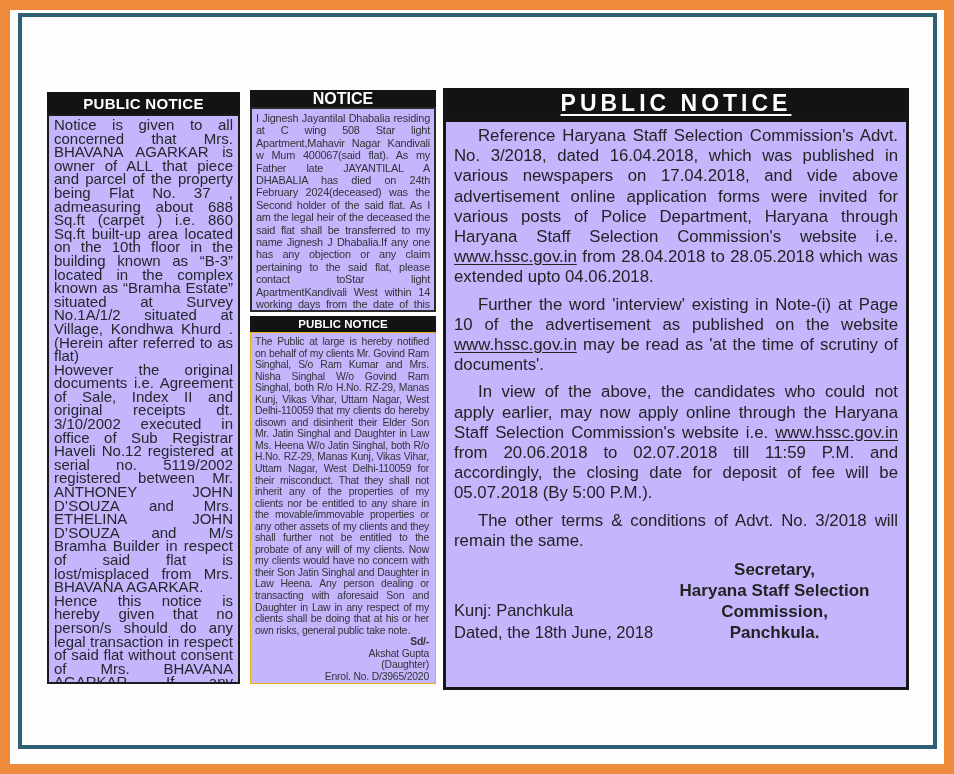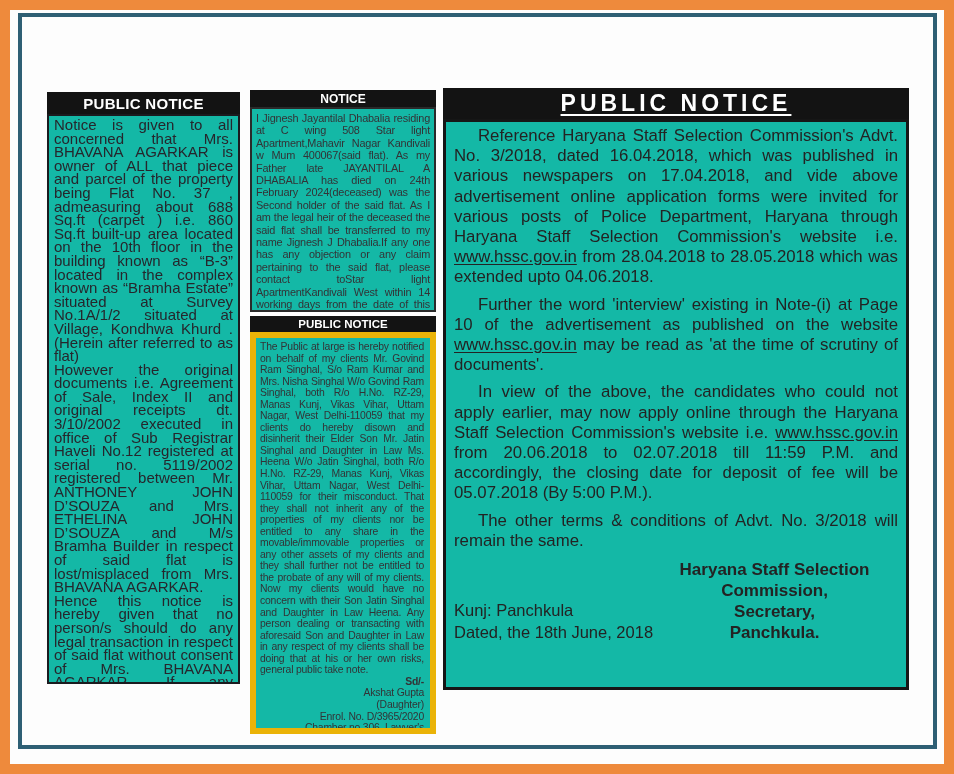--- a/index.html
+++ b/index.html
@@ -14,52 +14,52 @@
     position: absolute; inset: 0;
     border: 10px solid #ee8a3c;
     pointer-events: none;
   }
   .frame-teal {
     position: absolute; left: 18px; top: 13px; width: 919px; height: 736px;
     border: 4px solid #2e5f74;
     pointer-events: none;
   }
 
-  .notice { position: absolute; background: #14b8a6; }
+  .notice { position: absolute; background: #c4b5fd; }
 
   .bar {
     background: #131313; color: #ffffff; font-weight: bold;
     display: flex; align-items: center; justify-content: center;
     width: 100%;
   }
 
   
   .notice-left { left: 47px; top: 92px; width: 193px; }
   .notice-left .bar { height: 22px; font-size: 15px; letter-spacing: .3px; }
   .notice-left .nbody {
     border: 2px solid #1b1b1f; height: 570px; overflow: hidden;
     padding: 2px 5px 0 5px; color: #26262c;
     font-size: 15px; line-height: 13.6px; text-align: justify;
   }
   .notice-left .nbody p { text-align: justify; }
 
   
   .notice-mid-top { left: 250px; top: 90px; width: 186px; }
-  .notice-mid-top .bar { height: 17px; font-size: 12px; }
+  .notice-mid-top .bar { height: 17px; font-size: 16px; }
   .notice-mid-top .nbody {
     border: 2px solid #2a2a2a; height: 205px; overflow: hidden;
     padding: 3px 4px 0 4px; color: #333336;
     font-size: 10.9px; line-height: 12.4px; letter-spacing: -0.2px;
     text-align: justify;
   }
 
   .notice-mid-bottom { left: 250px; top: 316px; width: 186px; }
   .notice-mid-bottom .bar { height: 16px; font-size: 11.5px; }
   .notice-mid-bottom .nbody {
-    border: 6px solid #eab308; height: 402px; overflow: hidden;
+    border: 1px solid #eab308; height: 352px; overflow: hidden;
     padding: 3px 6px 0 4px; color: #333336;
     font-size: 10.4px; line-height: 11.55px; letter-spacing: -0.2px;
     text-align: justify;
   }
   .sig-mid { text-align: right; letter-spacing: -0.2px; }
   .sig-mid .sd { font-weight: bold; }
 
   
   .notice-right { left: 443px; top: 88px; width: 466px; }
   .notice-right .bar { height: 31px; font-size: 23px; letter-spacing: 4px; }
@@ -123,20 +123,20 @@
     <p class="rp"><span>Reference Haryana Staff Selection Commission's Advt. No. 3/2018, dated 16.04.2018, which was published in various newspapers on 17.04.2018, and vide above advertisement online application forms were invited for various posts of Police Department, Haryana through Haryana Staff Selection Commission's website i.e. </span><span class="u">www.hssc.gov.in</span><span> from 28.04.2018 to 28.05.2018 which was extended upto 04.06.2018.</span></p>
     <p class="rp"><span>Further the word 'interview' existing in Note-(i) at Page 10 of the advertisement as published on the website </span><span class="u">www.hssc.gov.in</span><span> may be read as 'at the time of scrutiny of documents'.</span></p>
     <p class="rp"><span>In view of the above, the candidates who could not apply earlier, may now apply online through the Haryana Staff Selection Commission's website i.e. </span><span class="u">www.hssc.gov.in</span><span> from 20.06.2018 to 02.07.2018 till 11:59 P.M. and accordingly, the closing date for deposit of fee will be 05.07.2018 (By 5:00 P.M.).</span></p>
     <p class="rp"><span>The other terms &amp; conditions of Advt. No. 3/2018 will remain the same.</span></p>
     <div class="sig-row">
       <div class="left-meta">
         <div>Kunj: Panchkula</div>
         <div>Dated, the 18th June, 2018</div>
       </div>
       <div class="sig-right">
+        <div>Secretary,</div>
         <div>Haryana Staff Selection Commission,</div>
-        <div>Secretary,</div>
         <div>Panchkula.</div>
       </div>
     </div>
 
   </div>
 </section>
 
 </body></html>

